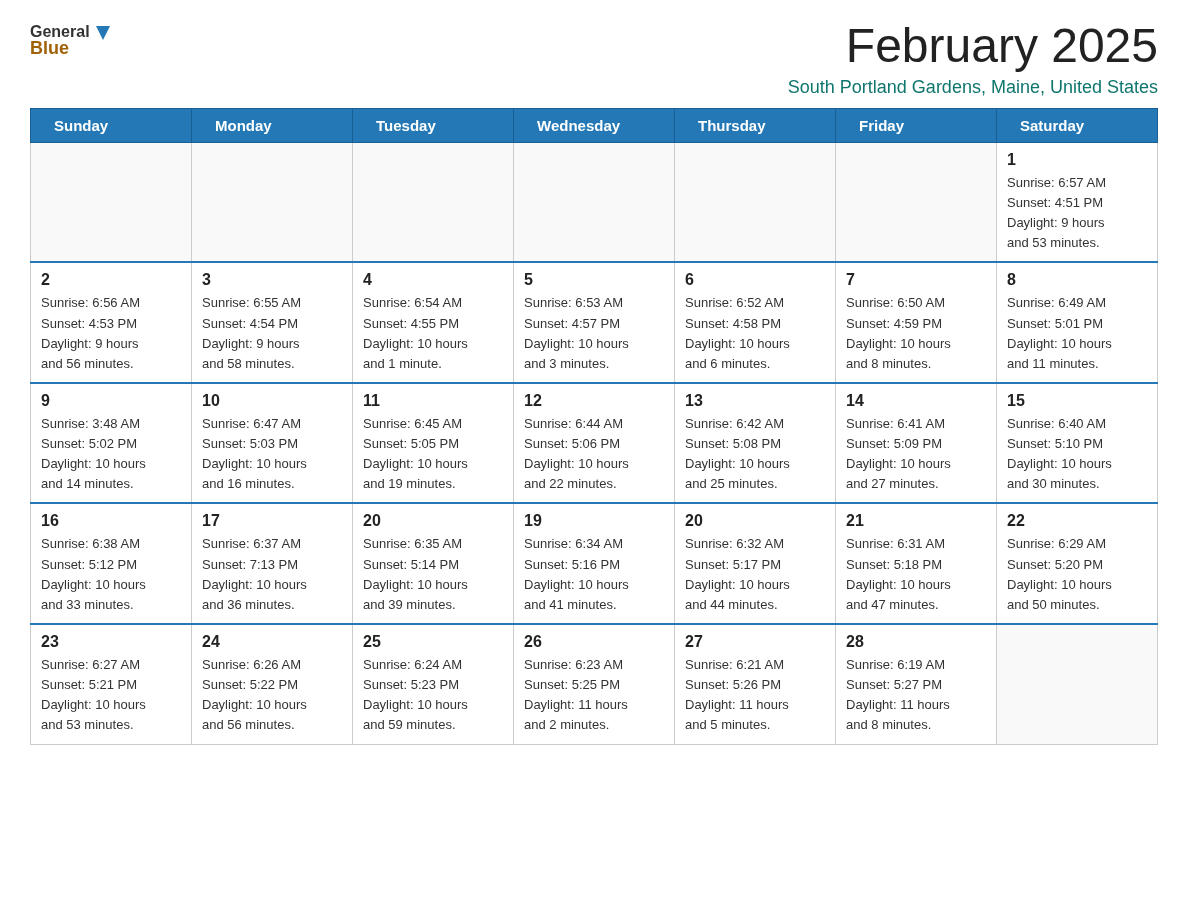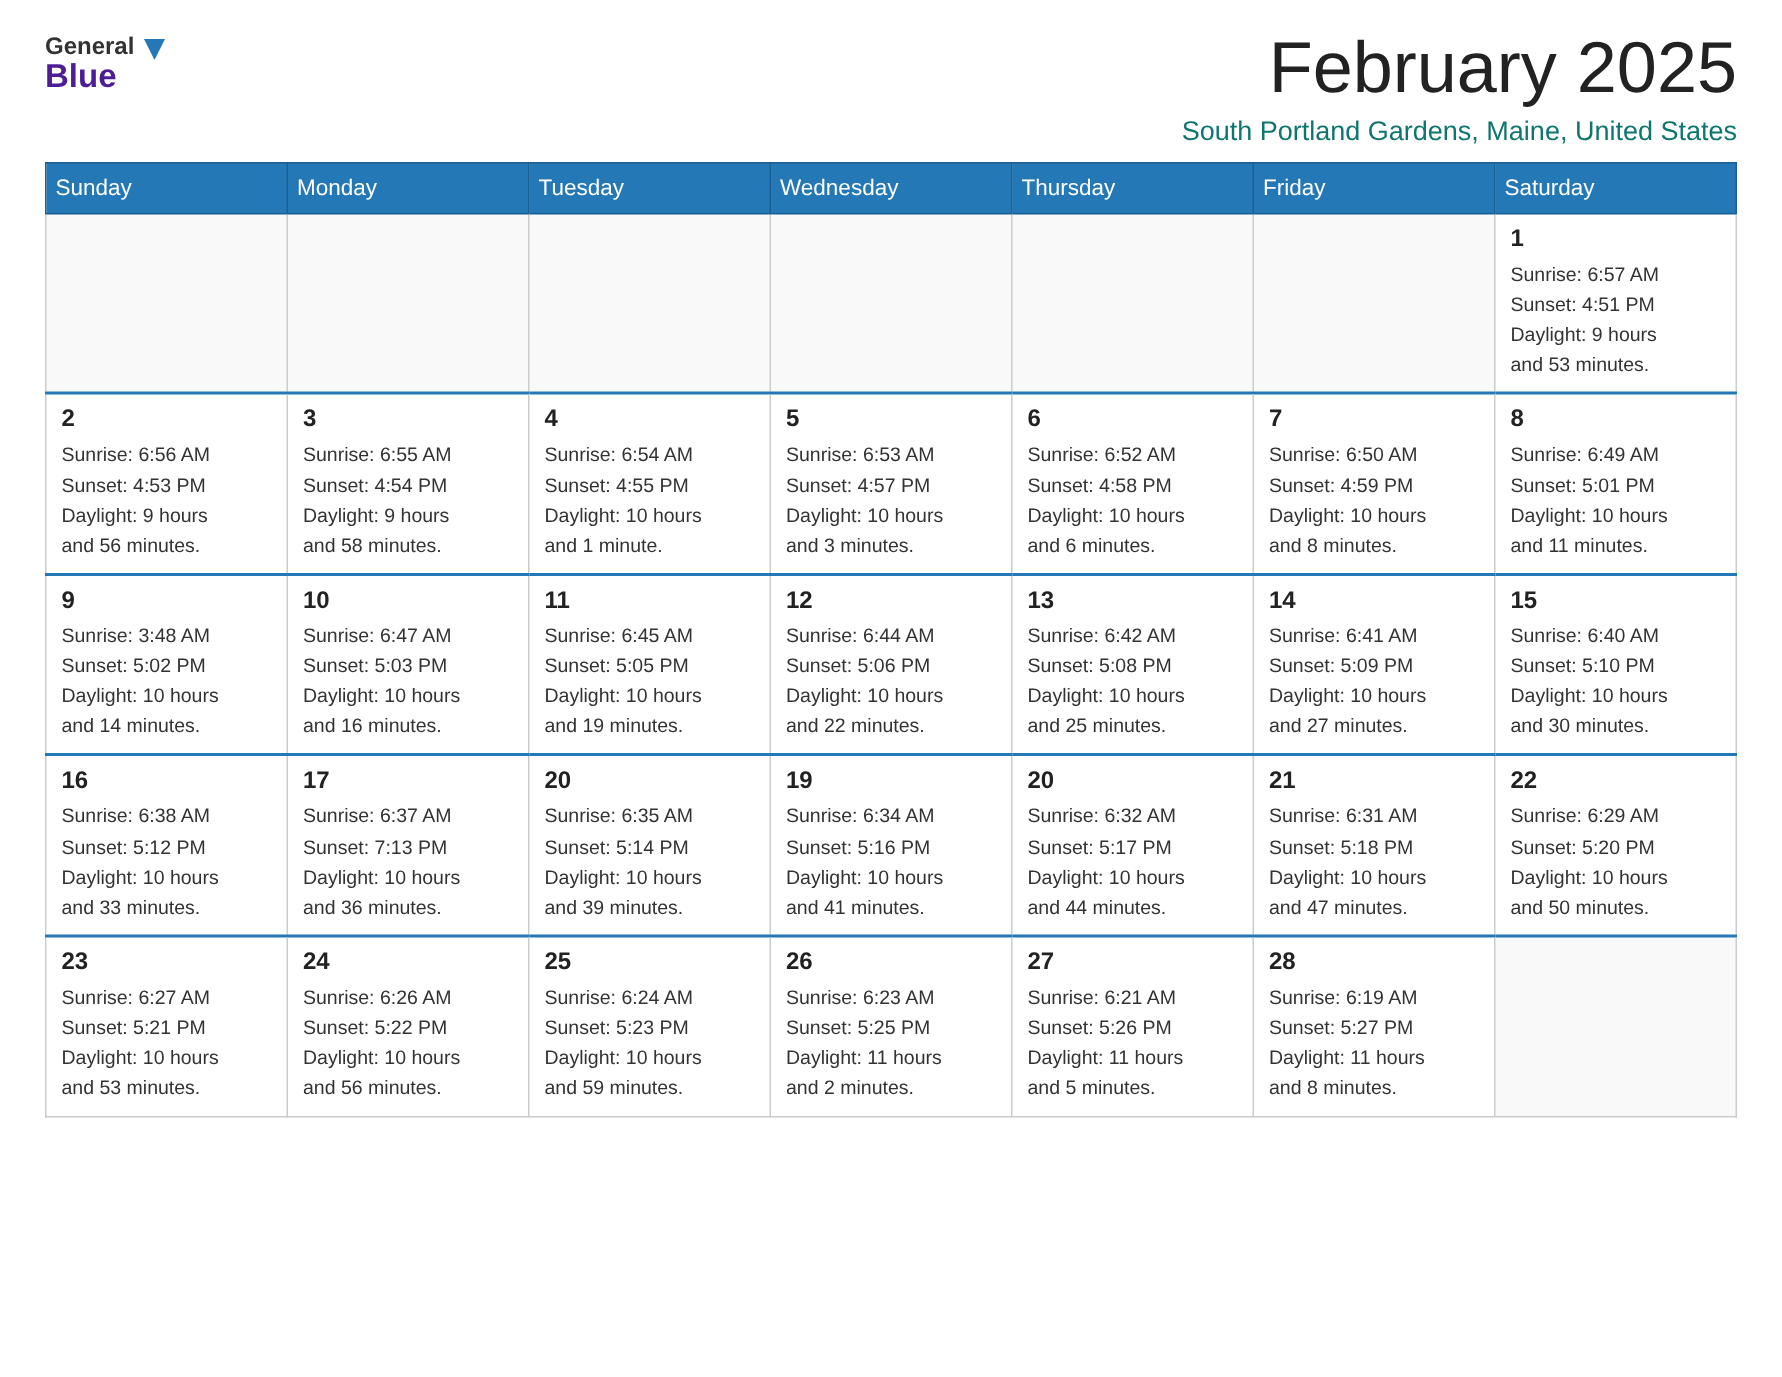--- a/index.html
+++ b/index.html
@@ -20,23 +20,23 @@
       display: flex;
       align-items: center;
       gap: 4px;
     }
     .logo-text-general {
       font-size: 16px;
       font-weight: bold;
       color: #333;
     }
     .logo-text-blue {
-      font-size: 22px;
+      font-size: 18px;
       font-weight: bold;
-      color: #4c1d95;
+      color: #a16207;
     }
     .title-section {
       text-align: right;
     }
     .month-title {
       font-size: 48px;
       font-weight: normal;
       color: #222;
       line-height: 1.1;
     }
@@ -47,22 +47,22 @@
     }
     .calendar {
       width: 100%;
       border-collapse: collapse;
       margin-top: 10px;
     }
     .calendar th {
       background-color: #2478b5;
       color: #fff;
       font-size: 15px;
-      font-weight: normal;
-      padding: 8px 6px;
+      font-weight: bold;
+      padding: 8px 23px;
       text-align: left;
       border: 1px solid #1a5f94;
     }
     .calendar td {
       width: calc(100% / 7);
       vertical-align: top;
       padding: 8px 10px;
       border: 1px solid #ccc;
       font-size: 12.5px;
       color: #333;

